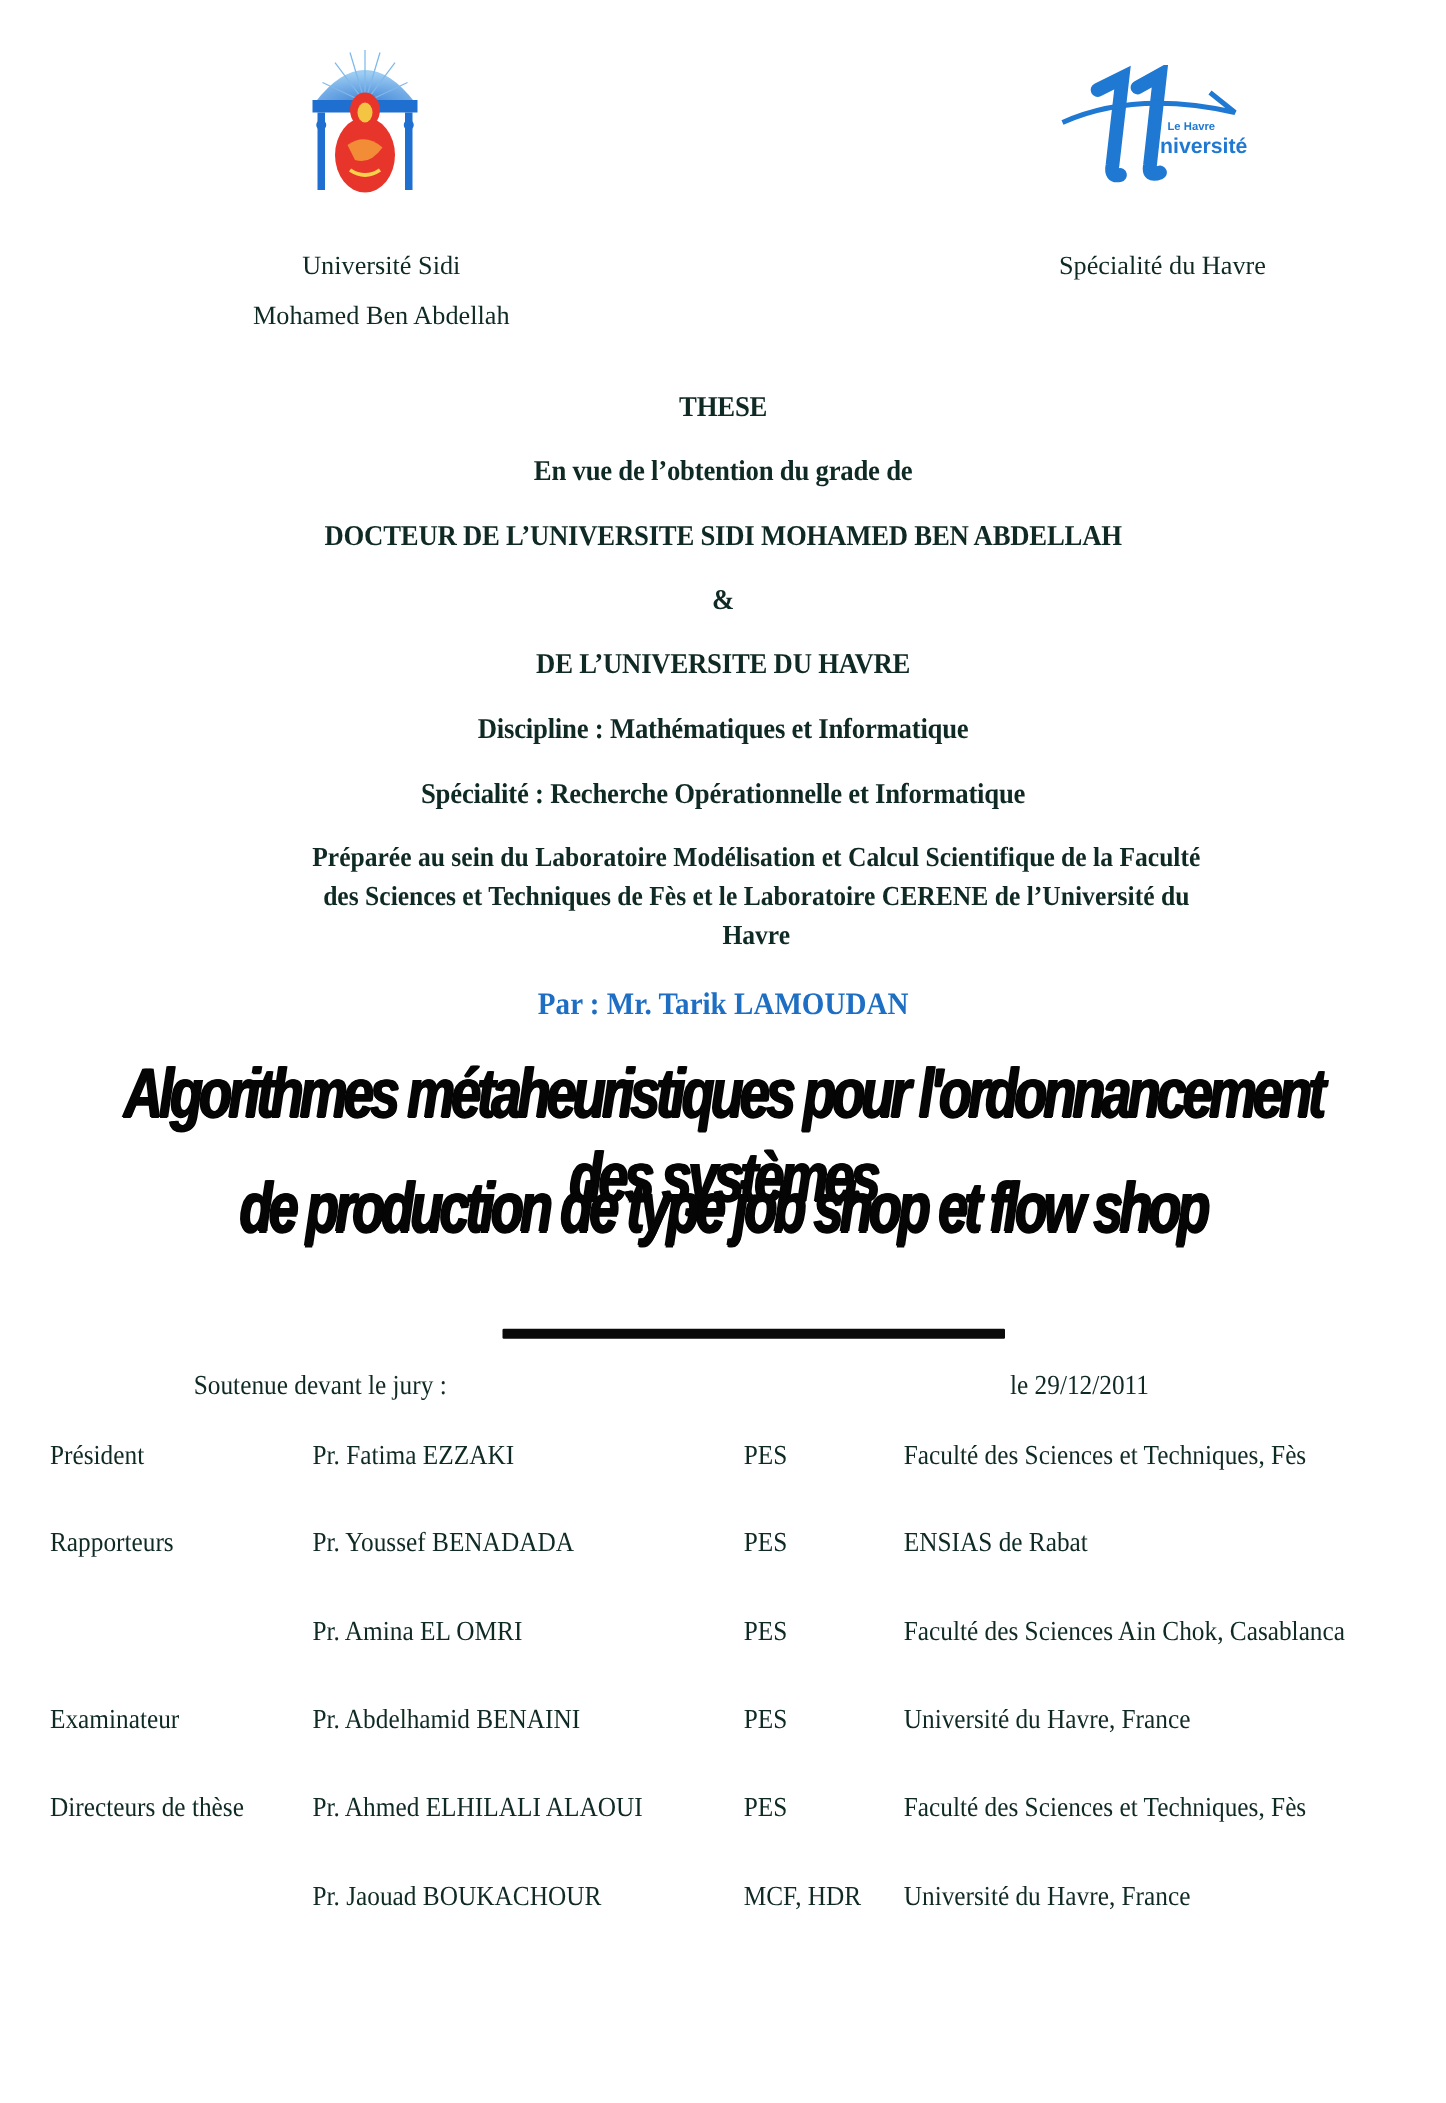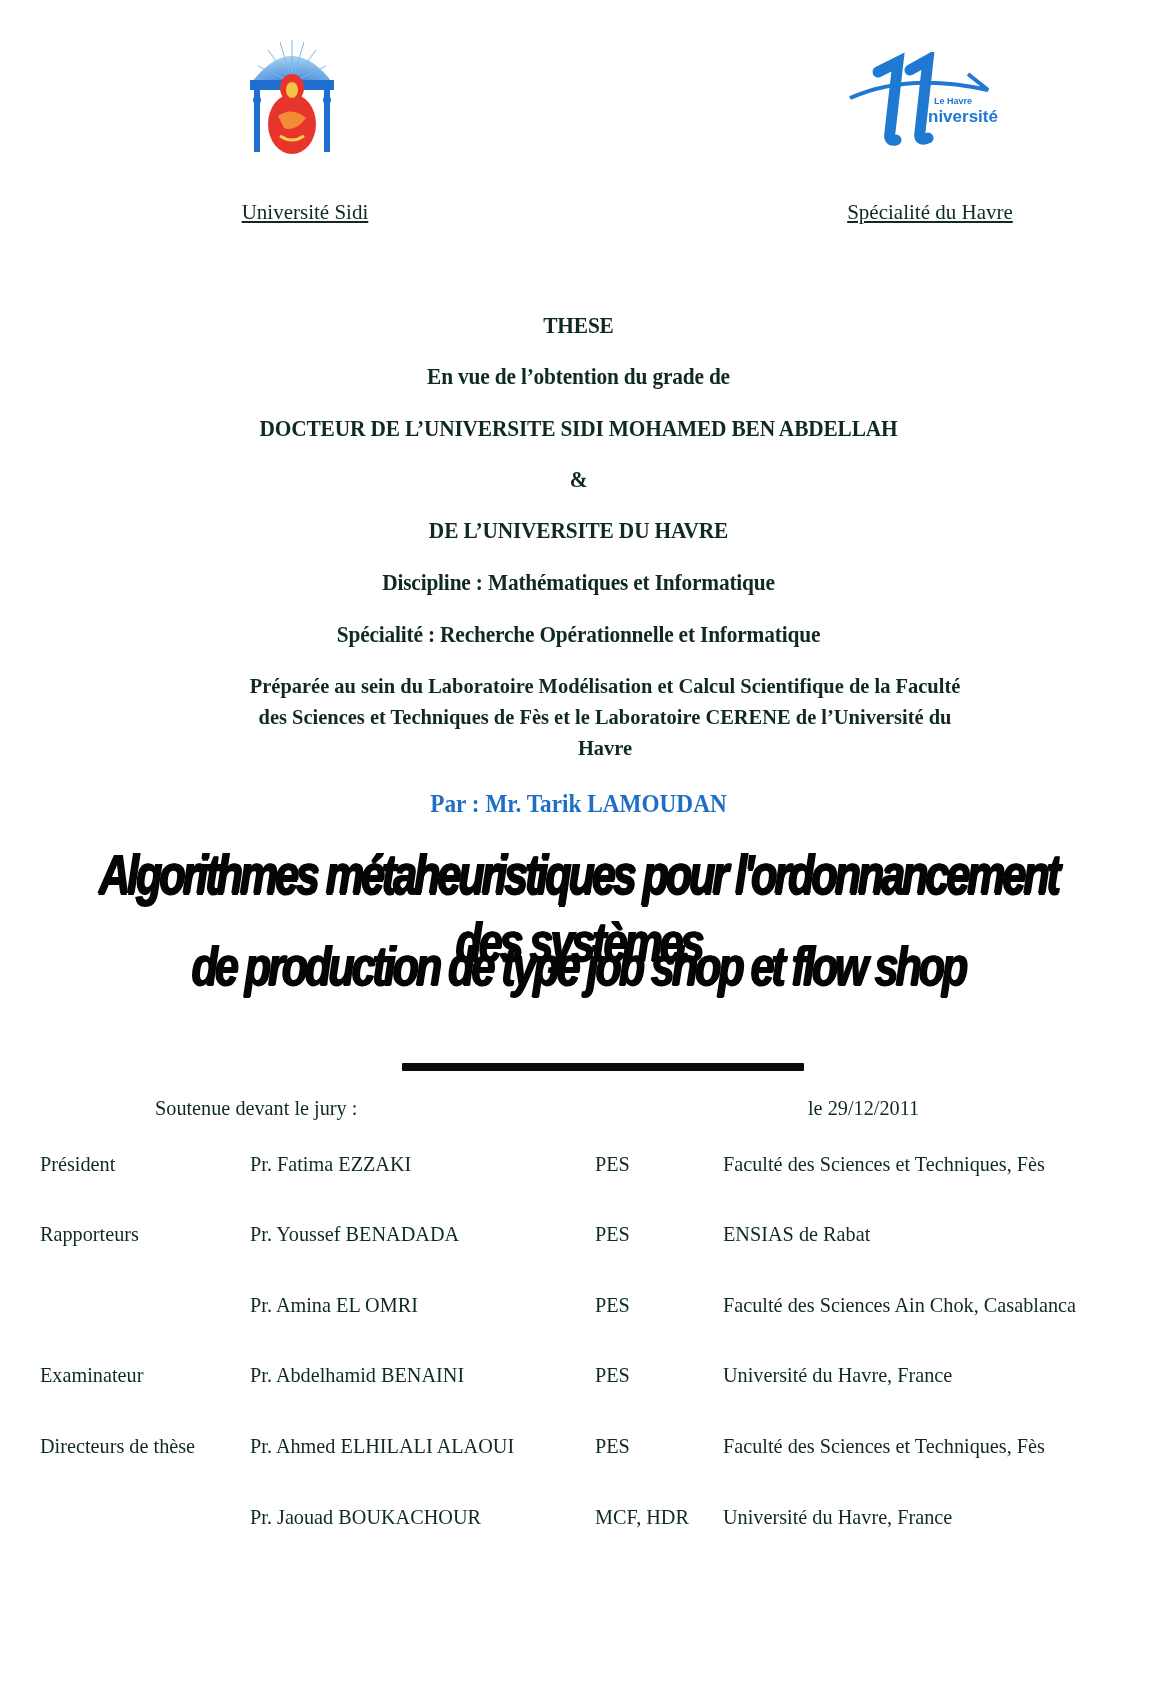--- a/index.html
+++ b/index.html
@@ -5,21 +5,21 @@
   html, body { margin: 0; padding: 0; background: #ffffff; }
   body {
     width: 1157px; height: 1682px; position: relative; overflow: hidden;
     font-family: "Liberation Serif", "DejaVu Serif", serif;
     color: #0f2a24;
   }
   .abs { position: absolute; }
   .center { left: 0; width: 1157px; text-align: center; }
   .logo-left { left: 246px; top: 36px; width: 92px; height: 128px; }
   .logo-right { left: 848px; top: 52px; width: 150px; height: 96px; }
-  .uni-name { font-size: 21px; line-height: 40px; text-align: center; text-decoration: underline; }
+  .uni-name { font-size: 21px; line-height: 40px; text-align: center; }
   .uni-left { left: 170px; top: 192px; width: 270px; }
   .uni-right { left: 820px; top: 192px; width: 220px; }
   .h-bold {
     font-weight: bold; font-size: 23px; letter-spacing: -0.2px;
     transform: scaleX(0.93); transform-origin: center;
   }
   .prep {
     left: 150px; width: 910px; text-align: center;
     font-weight: bold; font-size: 22px; line-height: 31px;
     transform: scaleX(0.93); transform-origin: center;
@@ -79,20 +79,21 @@
     <path d="M30 20 L50 10 L42 80 Q40 90 48 88" stroke="#1f78d1" stroke-width="11" fill="none" stroke-linecap="round"></path>
     <path d="M62 18 L80 8 L72 80 Q70 90 80 86" stroke="#1f78d1" stroke-width="11" fill="none" stroke-linecap="round"></path>
     <path d="M2 46 Q60 20 140 38 Q130 30 120 22" stroke="#1f78d1" stroke-width="4" fill="none"></path>
     <text x="86" y="52" font-family="Liberation Sans, sans-serif" font-weight="bold" font-size="9" fill="#1f78d1">Le Havre</text>
     <text x="80" y="70" font-family="Liberation Sans, sans-serif" font-weight="bold" font-size="17" fill="#1f78d1" transform="scale(1,1)">niversité</text>
   </svg>
 </div>
 
 <div class="abs uni-name uni-left">
   <div>Université Sidi</div>
+  <div>Mohamed Ben Abdellah</div>
 </div>
 <div class="abs uni-name uni-right">
   <div>Spécialité du Havre</div>
 </div>
 
 <div class="abs center h-bold" style="top:313px;">THESE</div>
 <div class="abs center h-bold" style="top:364px;">En vue de l’obtention du grade de</div>
 <div class="abs center h-bold" style="top:416px;">DOCTEUR DE L’UNIVERSITE SIDI MOHAMED BEN ABDELLAH</div>
 <div class="abs center h-bold" style="top:467px;">&amp;</div>
 <div class="abs center h-bold" style="top:518px;">DE L’UNIVERSITE DU HAVRE</div>

